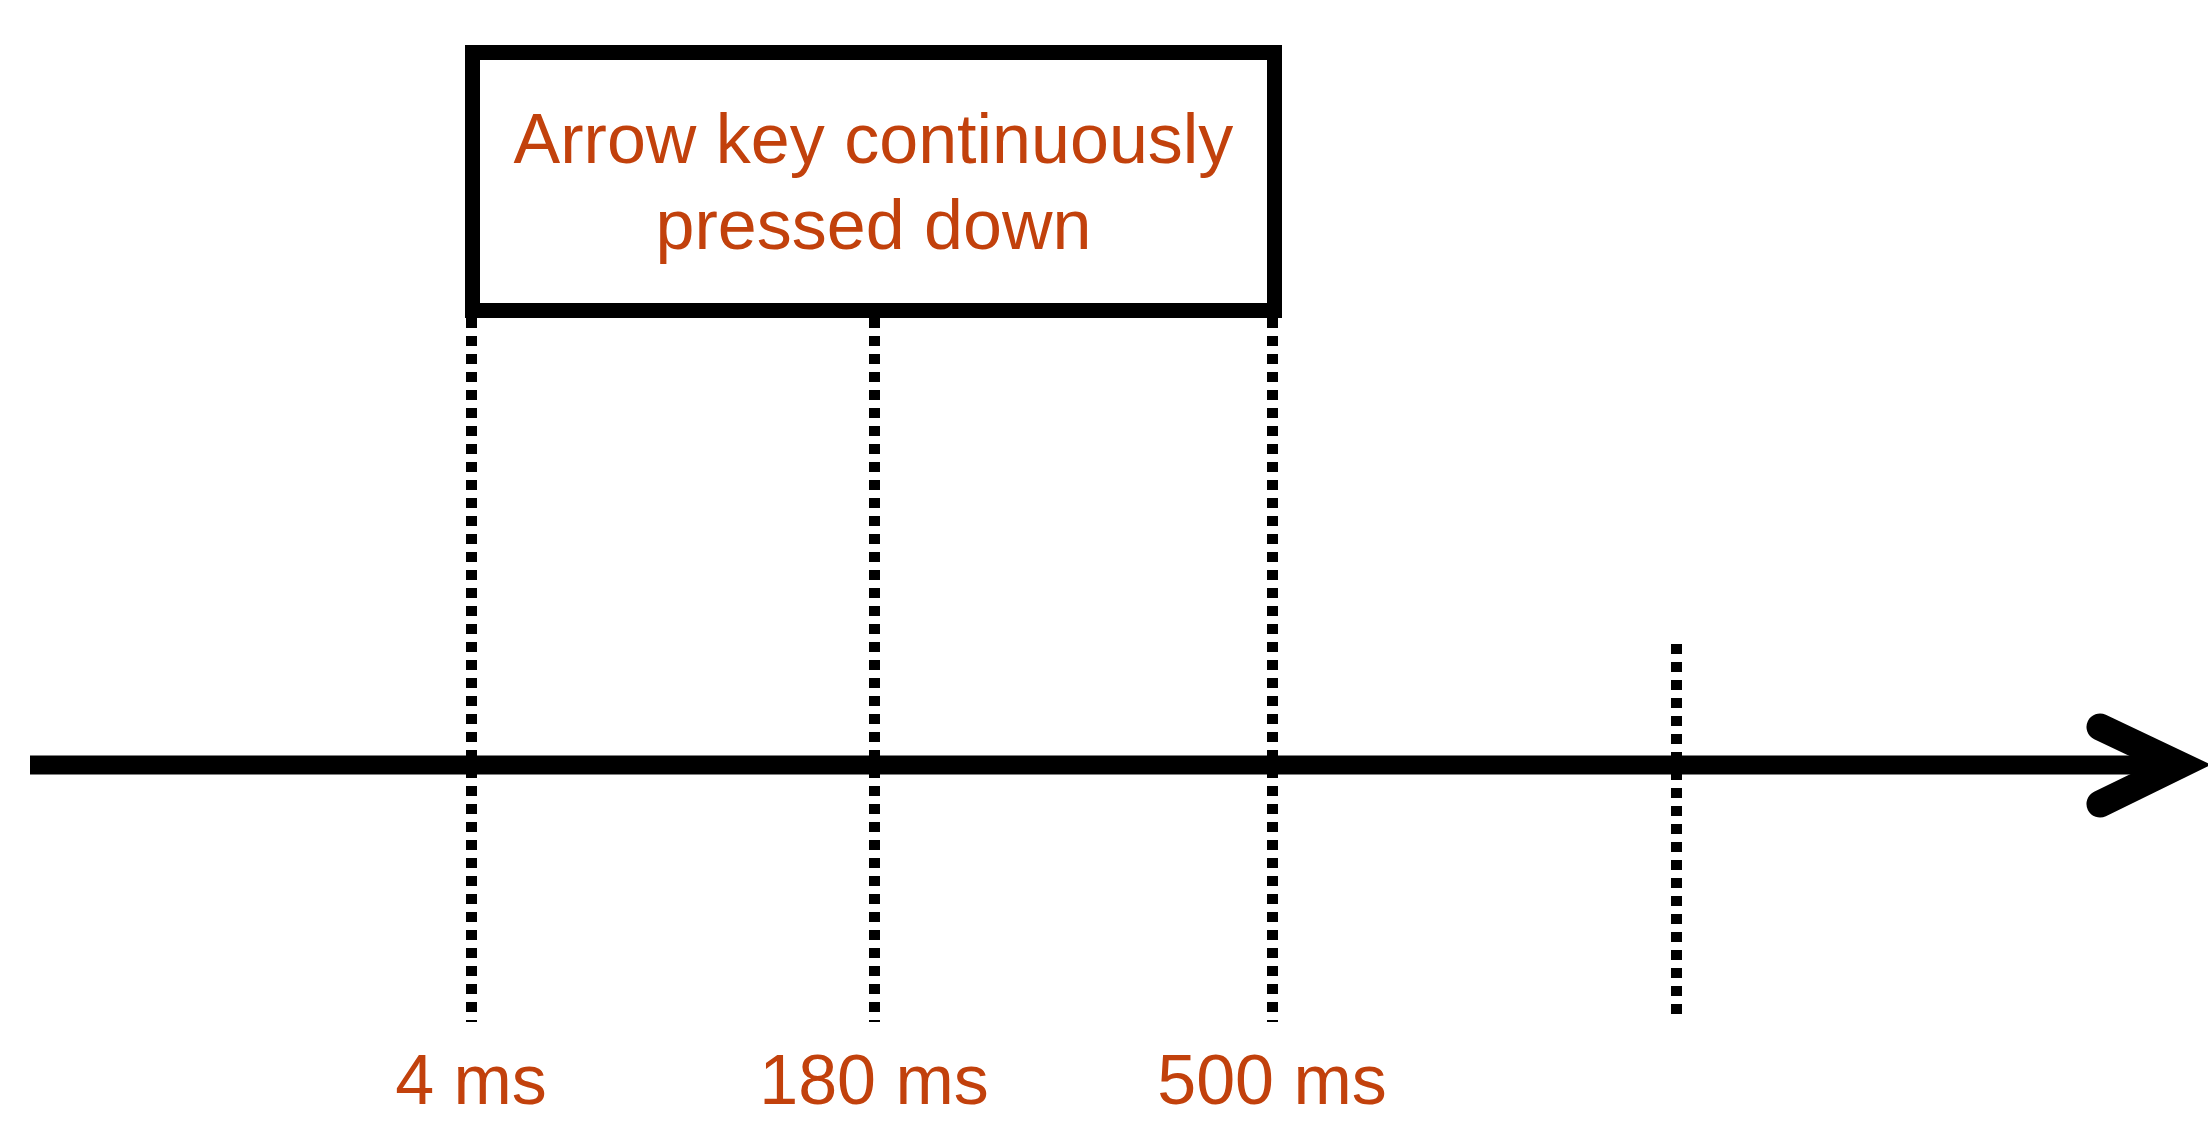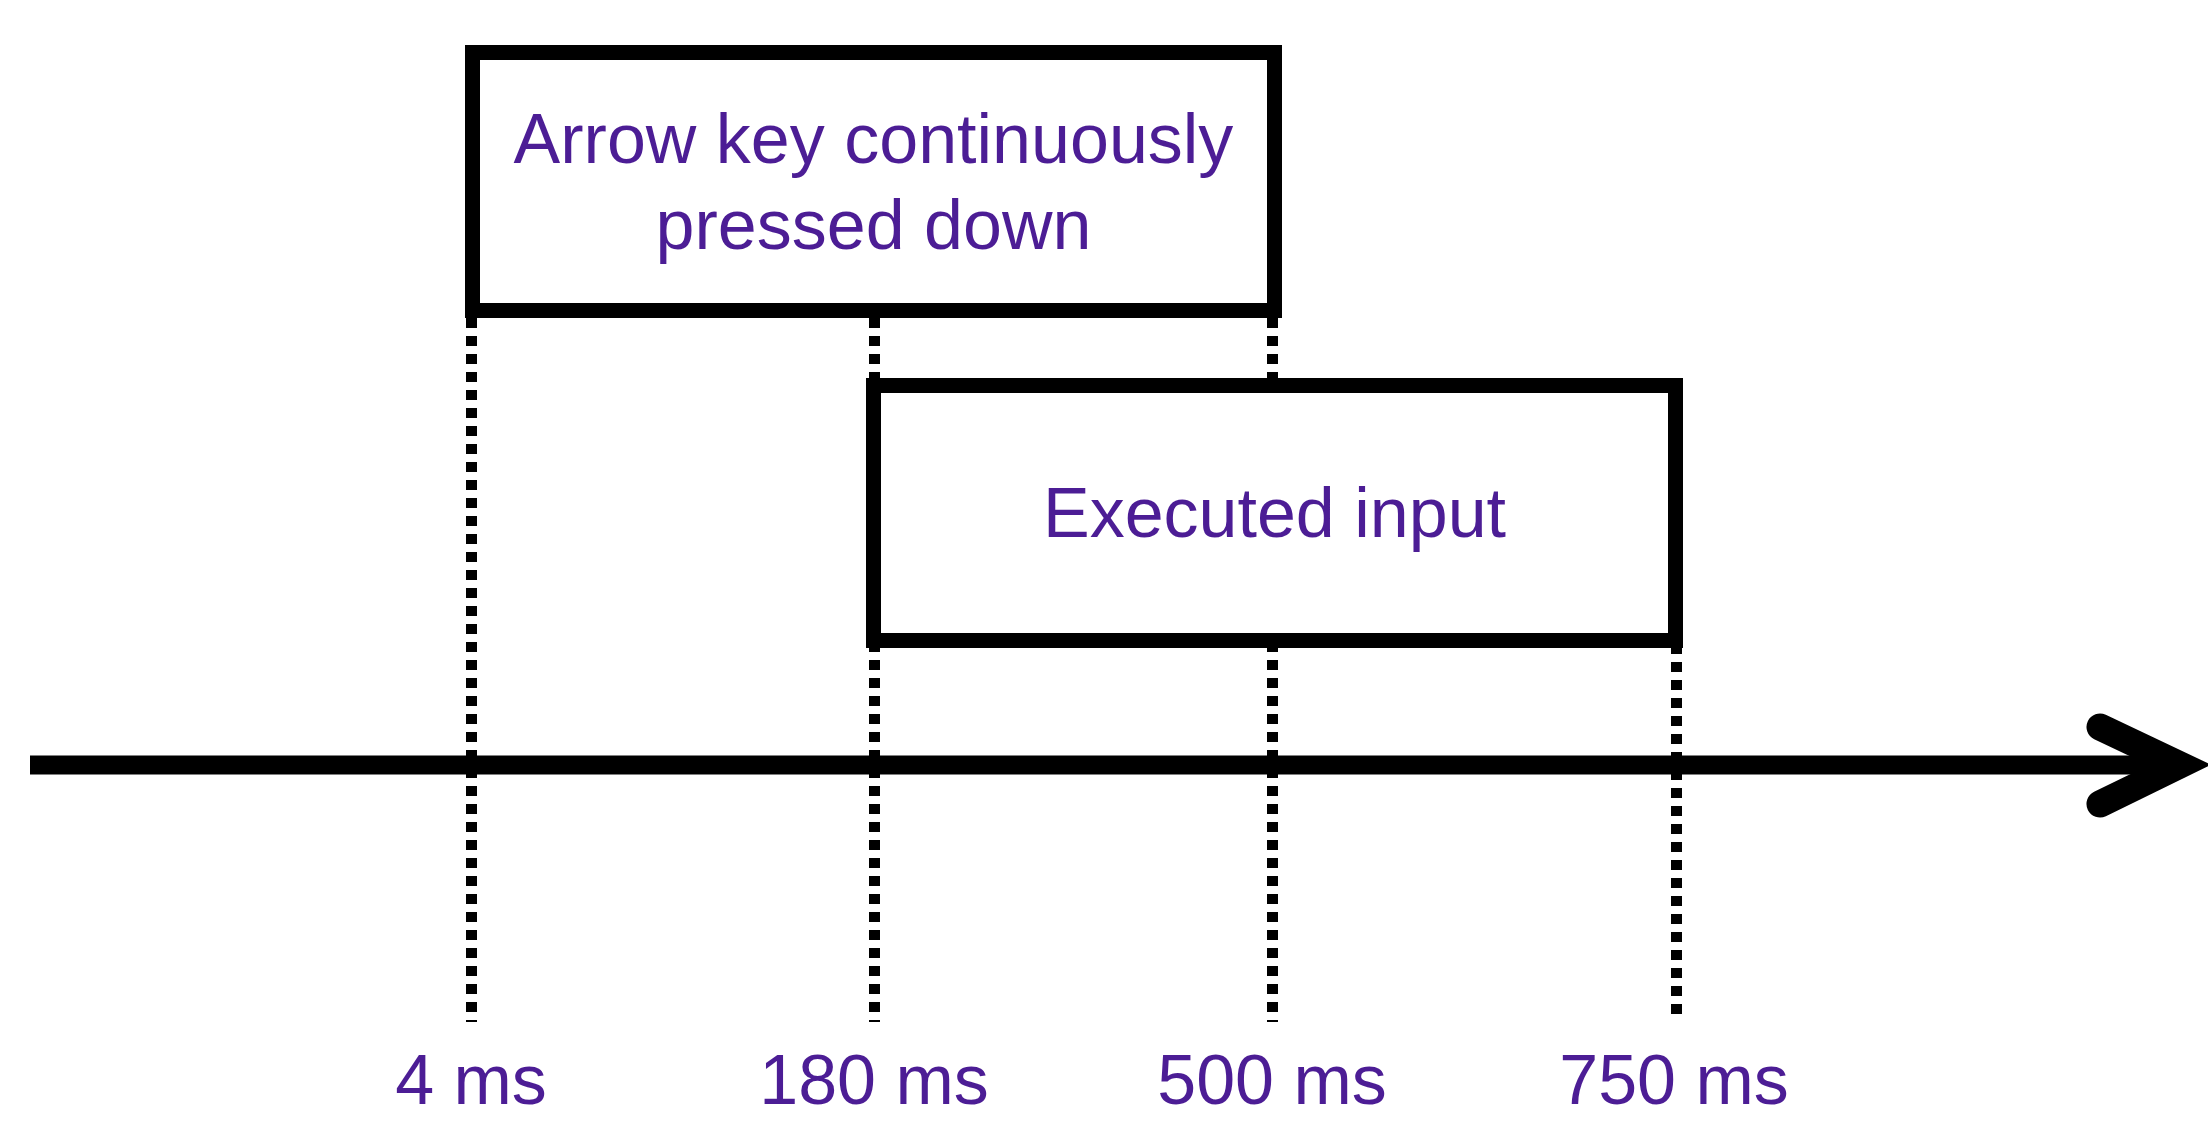--- a/index.html
+++ b/index.html
@@ -7,21 +7,21 @@
     padding: 0;
     background: #ffffff;
   }
   #stage {
     position: relative;
     width: 2208px;
     height: 1130px;
     background: #ffffff;
     overflow: hidden;
     font-family: "Liberation Sans", sans-serif;
-    color: #4c1d95;
+    color: #c2410c;
   }
 
   
   .gridline {
     position: absolute;
     width: 11px;
     background: repeating-linear-gradient(
       to bottom,
       #000000 0px,
       #000000 10px,
@@ -98,27 +98,23 @@
   <div class="gridline" id="gridline-0ms"></div>
   <div class="gridline" id="gridline-250ms"></div>
   <div class="gridline" id="gridline-500ms"></div>
   <div class="gridline" id="gridline-750ms"></div>
 
   <div class="interval-box" id="key-press-box">
     <span>Arrow key continuously</span>
     <span>pressed down</span>
   </div>
 
-  <div class="interval-box" id="executed-input-box">
-    <span>Executed input</span>
-  </div>
 
   <svg id="axis-svg" viewBox="0 0 2208 1130" xmlns="http://www.w3.org/2000/svg">
     <line x1="30" y1="765" x2="2150" y2="765" stroke="#000000" stroke-width="19"></line>
     <path d="M 2100 727 L 2180 765 L 2100 804" fill="none" stroke="#000000" stroke-width="27" stroke-linecap="round" stroke-linejoin="miter"></path>
   </svg>
 
   <span class="tick-label" id="tick-label-0ms">4 ms</span>
   <span class="tick-label" id="tick-label-250ms">180 ms</span>
   <span class="tick-label" id="tick-label-500ms">500 ms</span>
-  <span class="tick-label" id="tick-label-750ms">750 ms</span>
 
 </div>
 
 </body></html>

